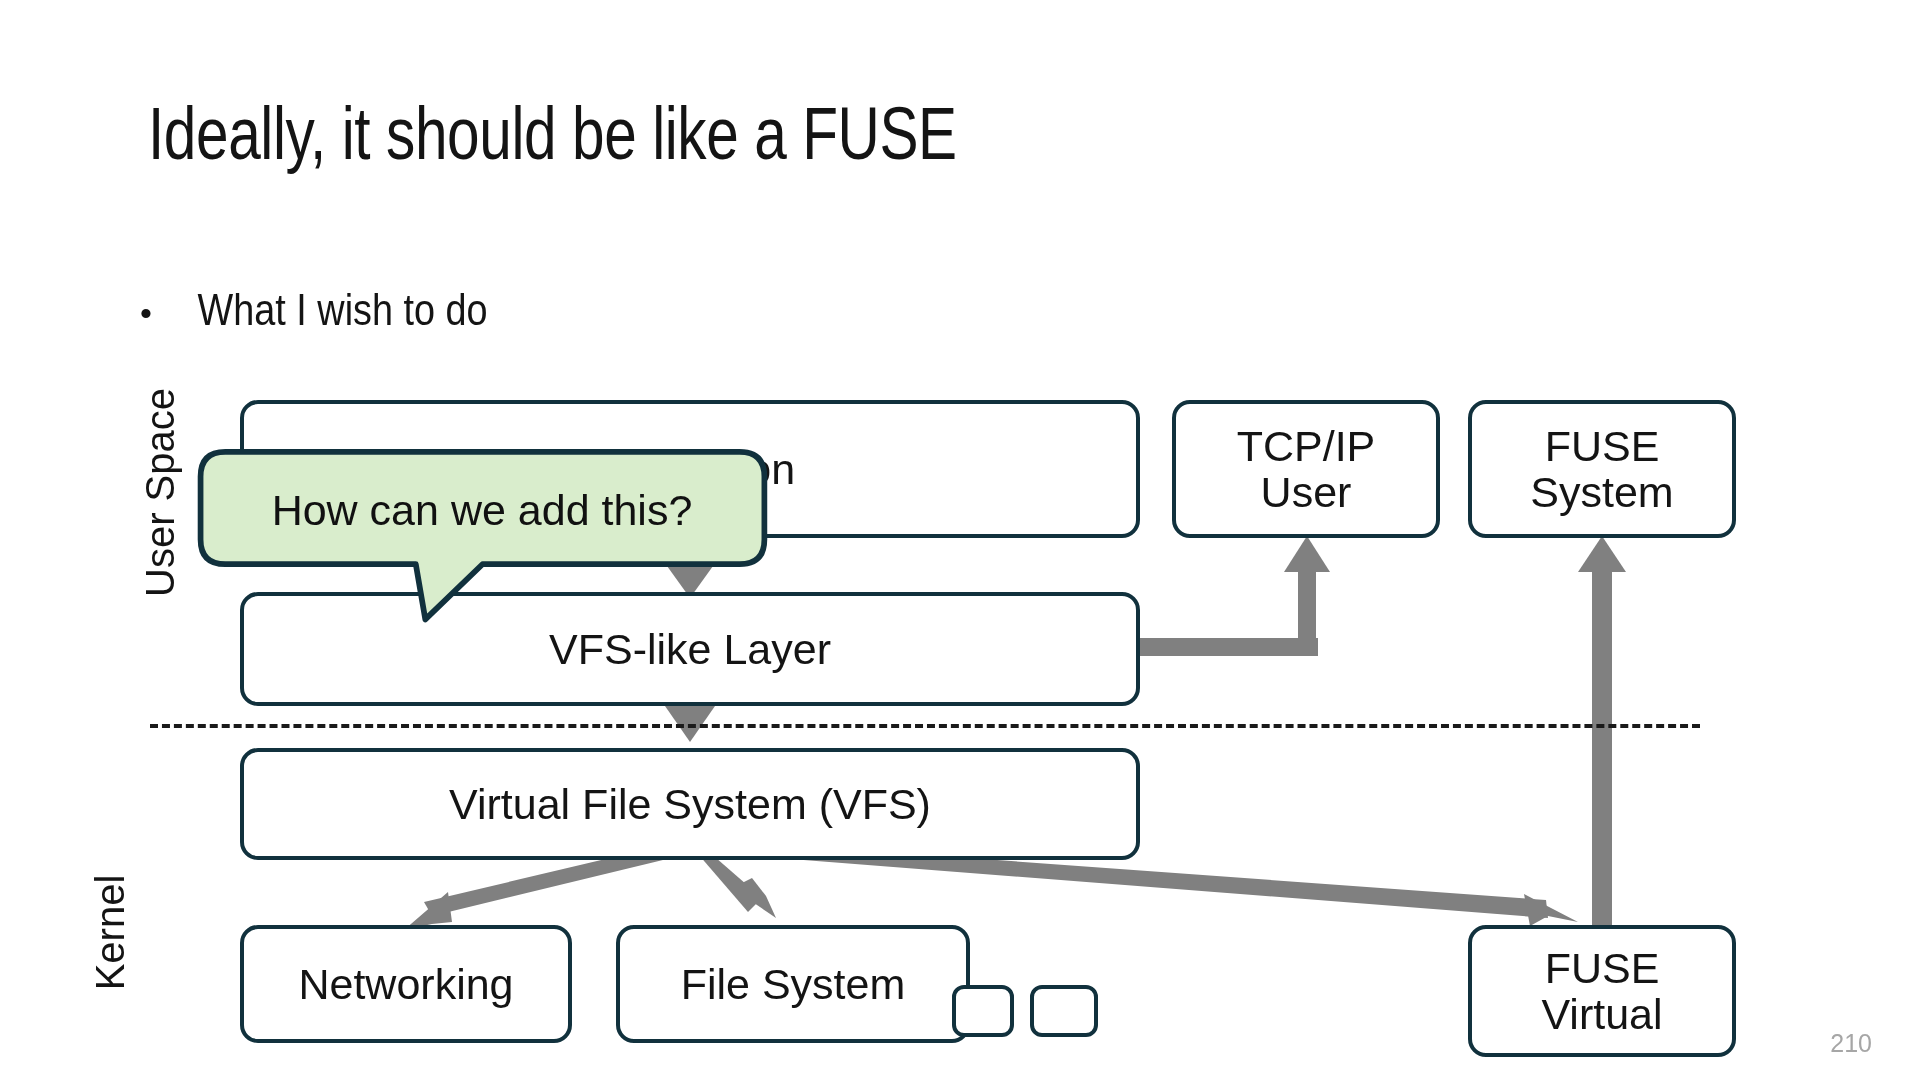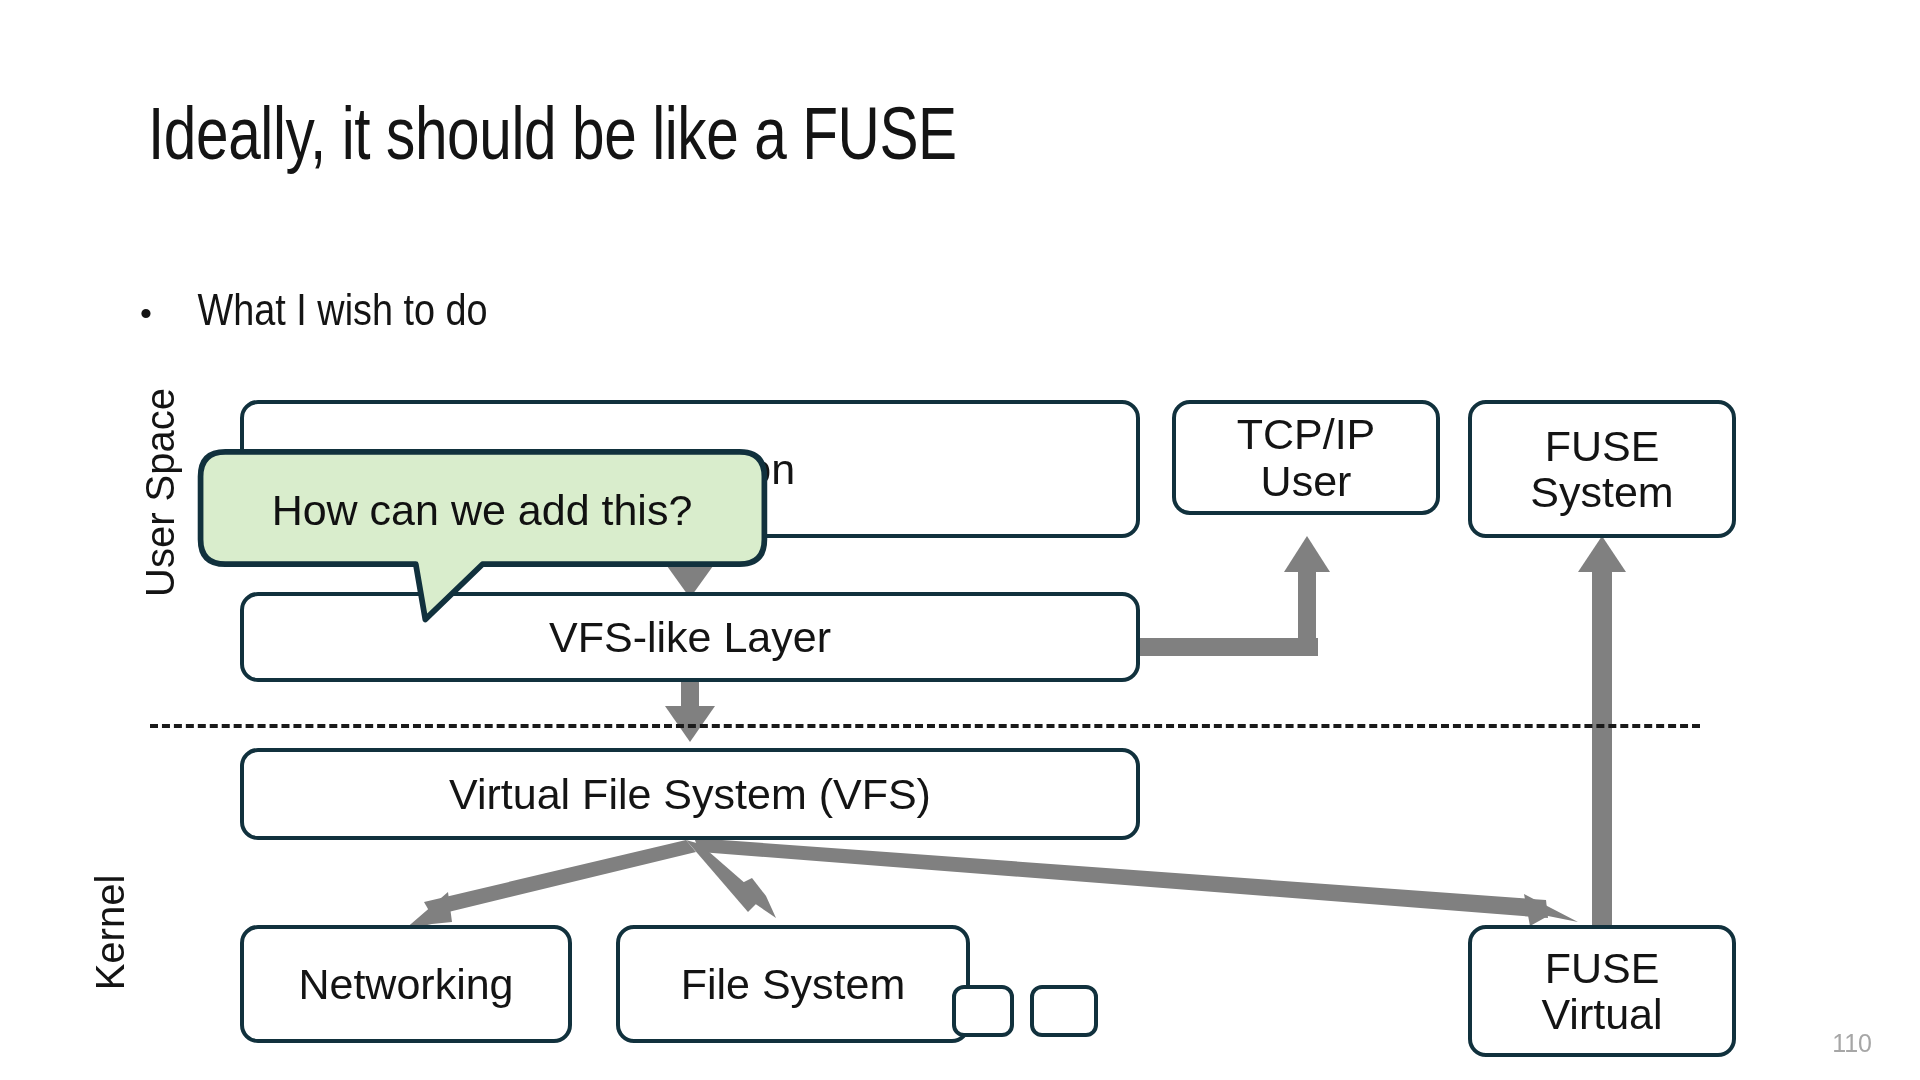--- a/index.html
+++ b/index.html
@@ -109,27 +109,27 @@
     font-size: 43px;
     font-weight: 300;
     line-height: 1.08;
     color: #141414;
     z-index: 3;
   }
   .node.tall-two-line { font-size: 43px; }
   .node.blank { border-radius: 12px; }
 
   #node-application { left: 240px; top: 400px;  width: 900px; height: 138px; }
-  #node-vfs-like    { left: 240px; top: 592px;  width: 900px; height: 90px;  }
-  #node-vfs         { left: 240px; top: 748px;  width: 900px; height: 92px;  }
+  #node-vfs-like    { left: 240px; top: 592px;  width: 900px; height: 114px;  }
+  #node-vfs         { left: 240px; top: 748px;  width: 900px; height: 112px;  }
   #node-networking  { left: 240px; top: 925px;  width: 332px; height: 118px; }
   #node-filesystem  { left: 588px; top: 925px;  width: 354px; height: 118px; margin-left: 28px; }
   #node-blank-1     { left: 952px; top: 985px;  width: 62px;  height: 52px;  }
   #node-blank-2     { left: 1030px;top: 985px;  width: 68px;  height: 52px;  }
-  #node-tcpip       { left: 1172px;top: 400px;  width: 268px; height: 115px; }
+  #node-tcpip       { left: 1172px;top: 400px;  width: 268px; height: 138px; }
   #node-fuse-daemon { left: 1468px;top: 400px;  width: 268px; height: 138px; }
   #node-fuse-driver { left: 1468px;top: 925px;  width: 268px; height: 132px; }
 
   
   #kernel-divider {
     position: absolute;
     left: 150px;
     top: 724px;
     width: 1550px;
     border-top: 4px dashed #1a1a1a;
@@ -282,13 +282,13 @@
                L 230 122
                L 30 122
                Q 4 122 4 96
                Z" fill="#d9edcc" stroke="#11313d" stroke-width="6" stroke-linejoin="round"></path>
     </svg>
     <div id="callout-text">How can we add this?</div>
   </div>
 
 </div>
 
-<div id="page-number">110</div>
+<div id="page-number">210</div>
 
 </body></html>

